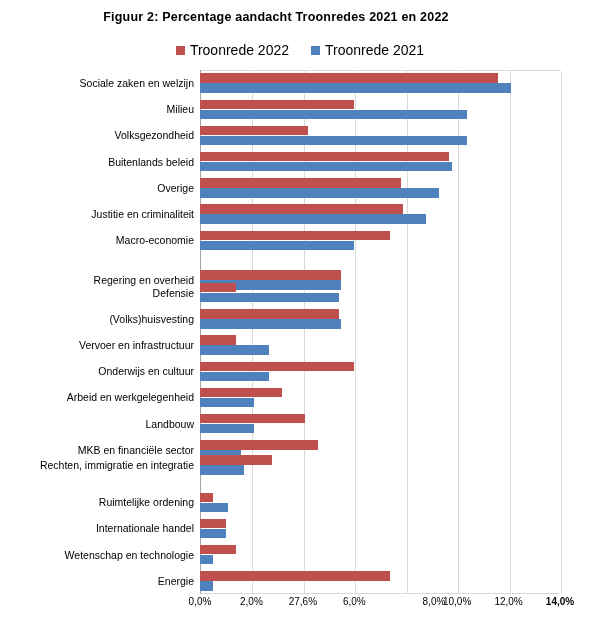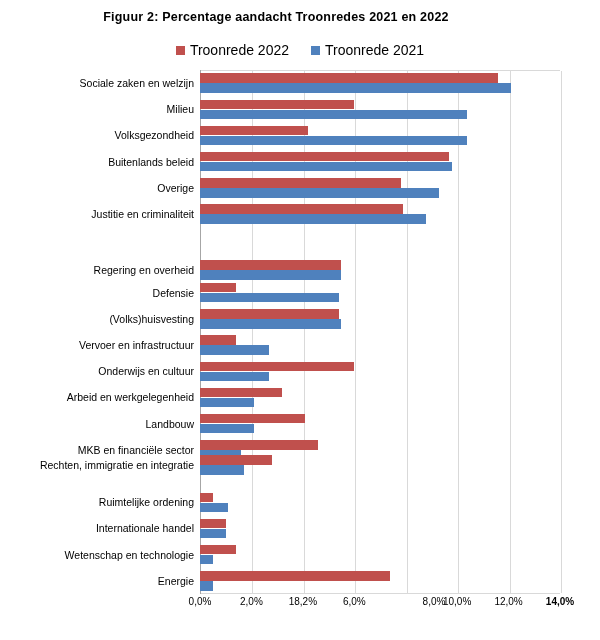--- a/index.html
+++ b/index.html
@@ -152,21 +152,26 @@
       <div class="row" style="top: 104.8px; height: 26.2px;">
         <div class="cat-label" style="height: 26.2px;">Overige</div>
         <div class="bar bar-2022" style="width: 200.571px; background: rgb(192, 80, 77); top: 3.406px; height: 9.432px;"></div>
         <div class="bar bar-2021" style="width: 239.143px; background: rgb(79, 129, 189); top: 13.362px; height: 9.432px;"></div>
       </div>
       <div class="row" style="top: 131px; height: 26.2px;">
         <div class="cat-label" style="height: 26.2px;">Justitie en criminaliteit</div>
         <div class="bar bar-2022" style="width: 203.143px; background: rgb(192, 80, 77); top: 3.406px; height: 9.432px;"></div>
         <div class="bar bar-2021" style="width: 226.286px; background: rgb(79, 129, 189); top: 13.362px; height: 9.432px;"></div>
       </div>
-      <div class="row" style="top: 187px; height: 26.2px;">
+      <div class="row" style="top: 157.2px; height: 26.2px;">
+        <div class="cat-label" style="height: 26.2px;">Macro-economie</div>
+        <div class="bar bar-2022" style="width: 190.286px; background: rgb(192, 80, 77); top: 3.406px; height: 9.432px;"></div>
+        <div class="bar bar-2021" style="width: 154.286px; background: rgb(79, 129, 189); top: 13.362px; height: 9.432px;"></div>
+      </div>
+      <div class="row" style="top: 197px; height: 26.2px;">
         <div class="cat-label" style="height: 26.2px;">Regering en overheid</div>
         <div class="bar bar-2022" style="width: 141.429px; background: rgb(192, 80, 77); top: 3.406px; height: 9.432px;"></div>
         <div class="bar bar-2021" style="width: 141.429px; background: rgb(79, 129, 189); top: 13.362px; height: 9.432px;"></div>
       </div>
       <div class="row" style="top: 209.6px; height: 26.2px;">
         <div class="cat-label" style="height: 26.2px;">Defensie</div>
         <div class="bar bar-2022" style="width: 36px; background: rgb(192, 80, 77); top: 3.406px; height: 9.432px;"></div>
         <div class="bar bar-2021" style="width: 138.857px; background: rgb(79, 129, 189); top: 13.362px; height: 9.432px;"></div>
       </div>
       <div class="row" style="top: 262px; height: 26.2px;">
@@ -222,21 +227,21 @@
       <div class="row" style="top: 497.8px; height: 26.2px;">
         <div class="cat-label" style="height: 26.2px;">Energie</div>
         <div class="bar bar-2022" style="width: 190.286px; background: rgb(192, 80, 77); top: 3.406px; height: 9.432px;"></div>
         <div class="bar bar-2021" style="width: 12.8571px; background: rgb(79, 129, 189); top: 13.362px; height: 9.432px;"></div>
       </div>
     </div>
 
   <div class="xaxis-labels" id="xaxis">
       <div class="xtick" style="left: 0px;">0,0%</div>
       <div class="xtick" style="left: 51.4286px;">2,0%</div>
-      <div class="xtick" style="left: 102.857px;">18,2%</div>
+      <div class="xtick" style="left: 102.857px;">27,6%</div>
       <div class="xtick" style="left: 154.286px;">6,0%</div>
       <div class="xtick" style="left: 214px; margin-left: 20px;">8,0%</div>
       <div class="xtick" style="left: 257.143px;">10,0%</div>
       <div class="xtick" style="left: 308.571px;">12,0%</div>
       <div class="xtick" style="left: 360px; font-weight: bold;">14,0%</div>
     </div>
 
 </div>
 
 </body></html>

